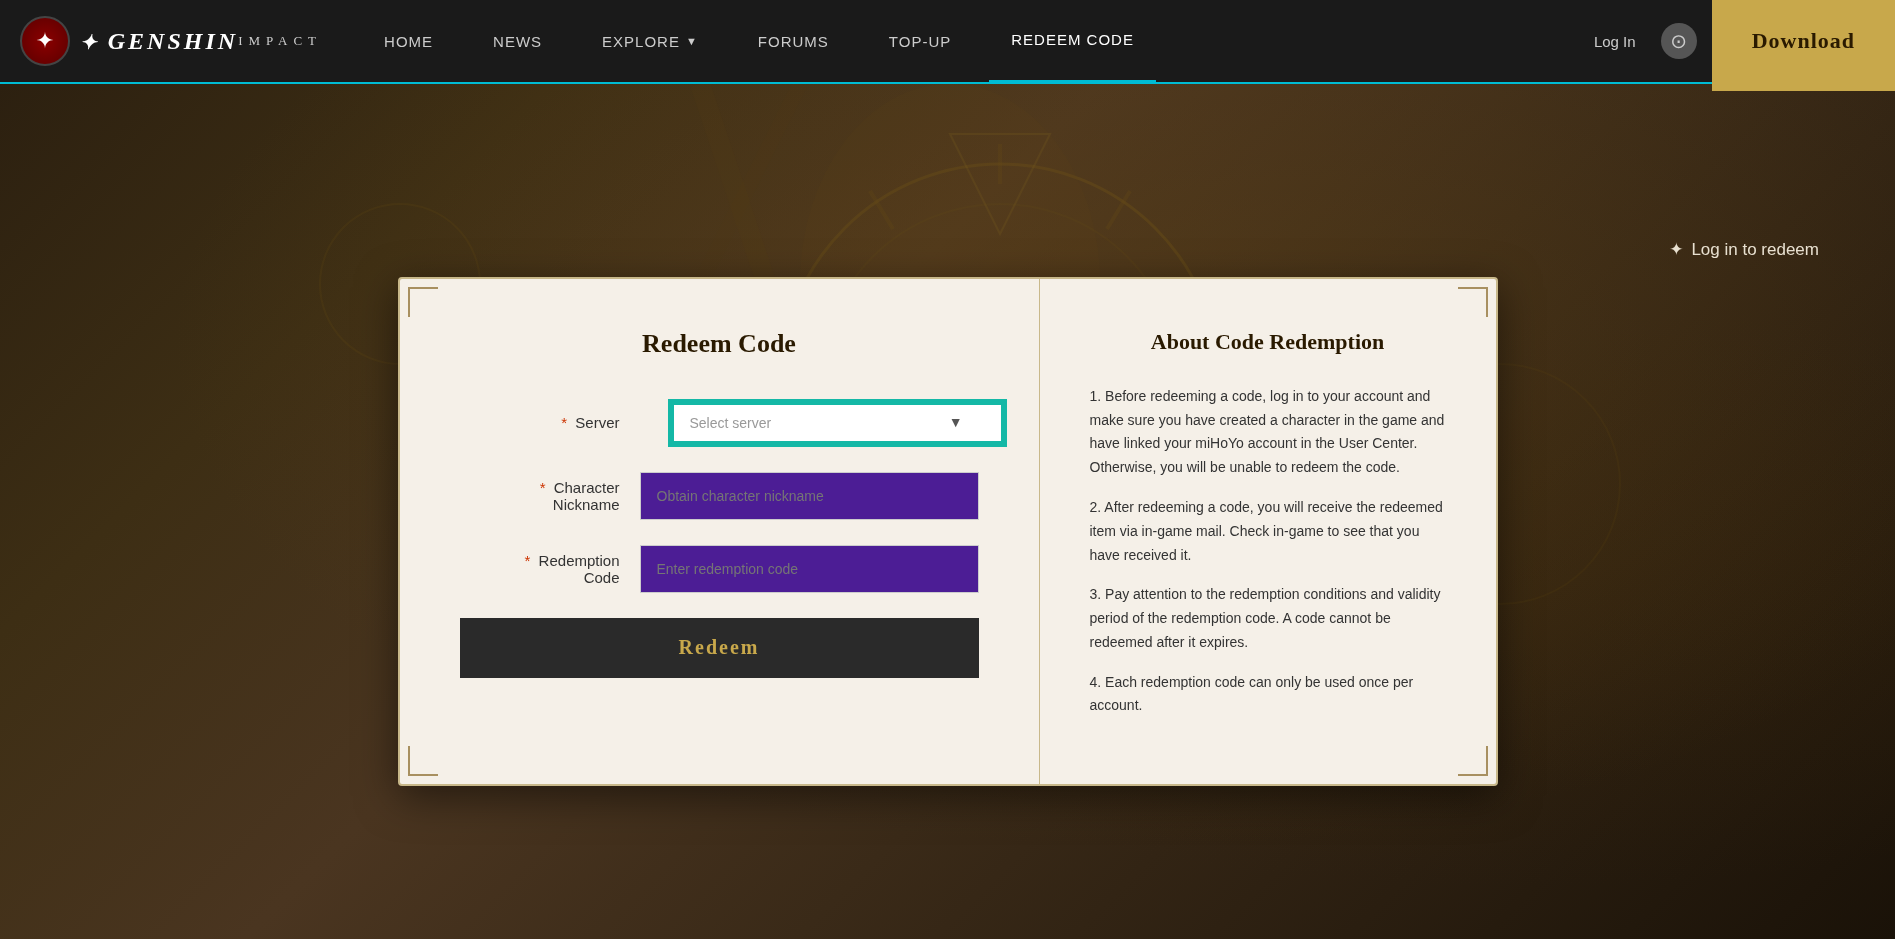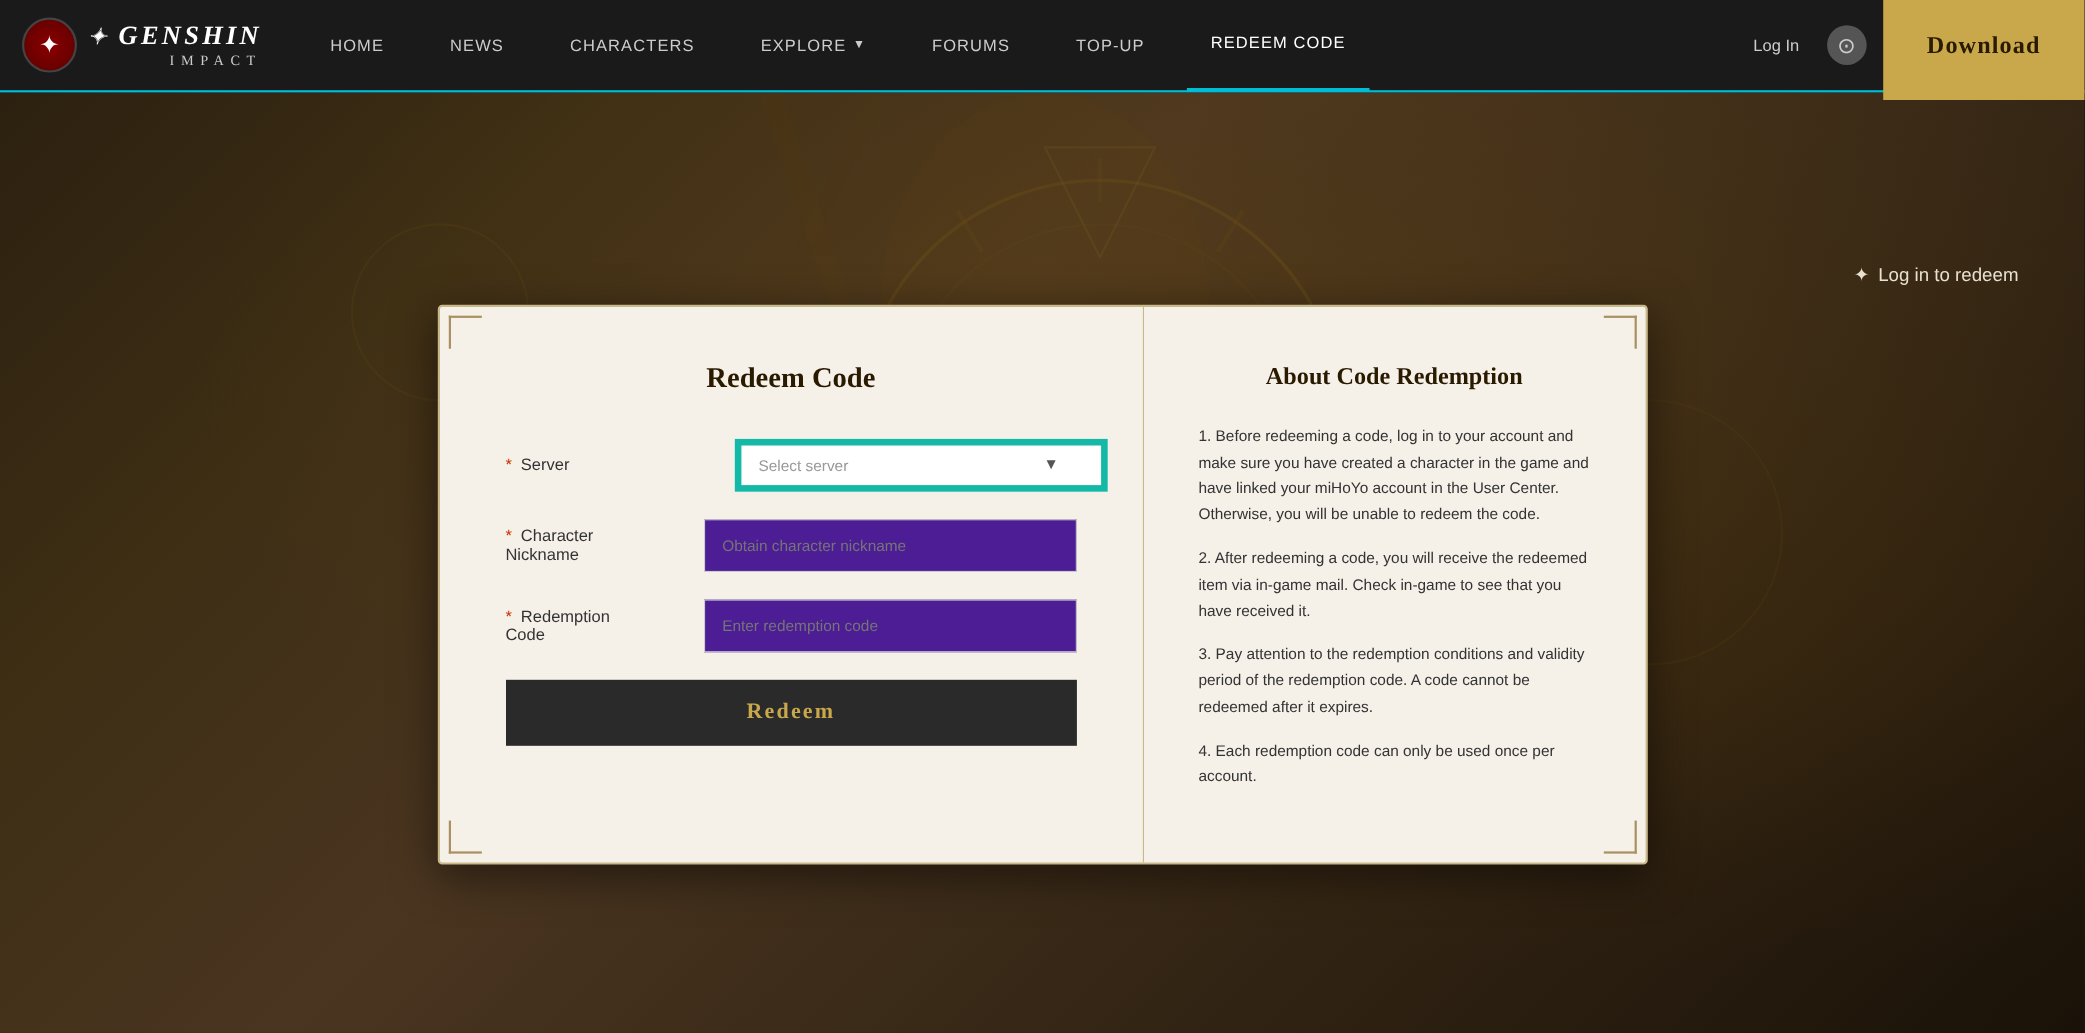--- a/index.html
+++ b/index.html
@@ -41,22 +41,22 @@
       display: flex;
       align-items: center;
       justify-content: center;
       font-size: 22px;
       color: #fff;
       border: 2px solid #444;
     }
 
     .logo-text {
       display: flex;
-      flex-direction: column;
-      align-items: flex-end;
+      flex-direction: row;
+      align-items: center;
     }
 
     .logo-main {
       font-size: 28px;
       color: #fff;
       font-family: 'Georgia', serif;
       font-weight: bold;
       letter-spacing: 2px;
       text-transform: uppercase;
     }
@@ -159,21 +159,21 @@
       position: absolute;
       top: 0; left: 0; right: 0; bottom: 0;
       background:
         radial-gradient(ellipse at 60% 30%, rgba(100,70,20,0.4) 0%, transparent 60%),
         radial-gradient(ellipse at 80% 60%, rgba(60,40,10,0.3) 0%, transparent 40%);
     }
 
     .log-in-to-redeem {
       position: absolute;
       top: 155px;
-      right: 60px;
+      right: 76px;
       color: #e8e0d0;
       font-size: 17px;
       font-family: Arial, sans-serif;
       display: flex;
       align-items: center;
       gap: 8px;
       cursor: pointer;
     }
 
     .log-in-to-redeem::before {
@@ -247,21 +247,21 @@
 
     .form-row {
       display: flex;
       align-items: center;
       margin-bottom: 25px;
       gap: 20px;
     }
 
     .form-label {
       width: 160px;
-      text-align: left;
+      text-align: right;
       font-size: 15px;
       color: #333;
       font-family: Arial, sans-serif;
       flex-shrink: 0;
     }
 
     .required-star {
       color: #cc3300;
       margin-right: 4px;
     }
@@ -365,21 +365,20 @@
       <div class="logo-main" style="font-style:italic; font-size:24px; letter-spacing:3px;">
         <span style="font-size:20px;">✦ </span>Genshin
       </div>
       <div class="logo-sub">IMPACT</div>
     </div>
   </div>
 
   <nav class="navbar-nav">
     <a class="nav-item">HOME</a>
     <a class="nav-item">NEWS</a>
-    <a class="nav-item">CHARACTERS</a>
     <a class="nav-item">
       <span>EXPLORE</span>
       <span class="chevron">▼</span>
     </a>
     <a class="nav-item">FORUMS</a>
     <a class="nav-item">TOP-UP</a>
     <a class="nav-item active">REDEEM CODE</a>
   </nav>
 
   <div class="navbar-right">

